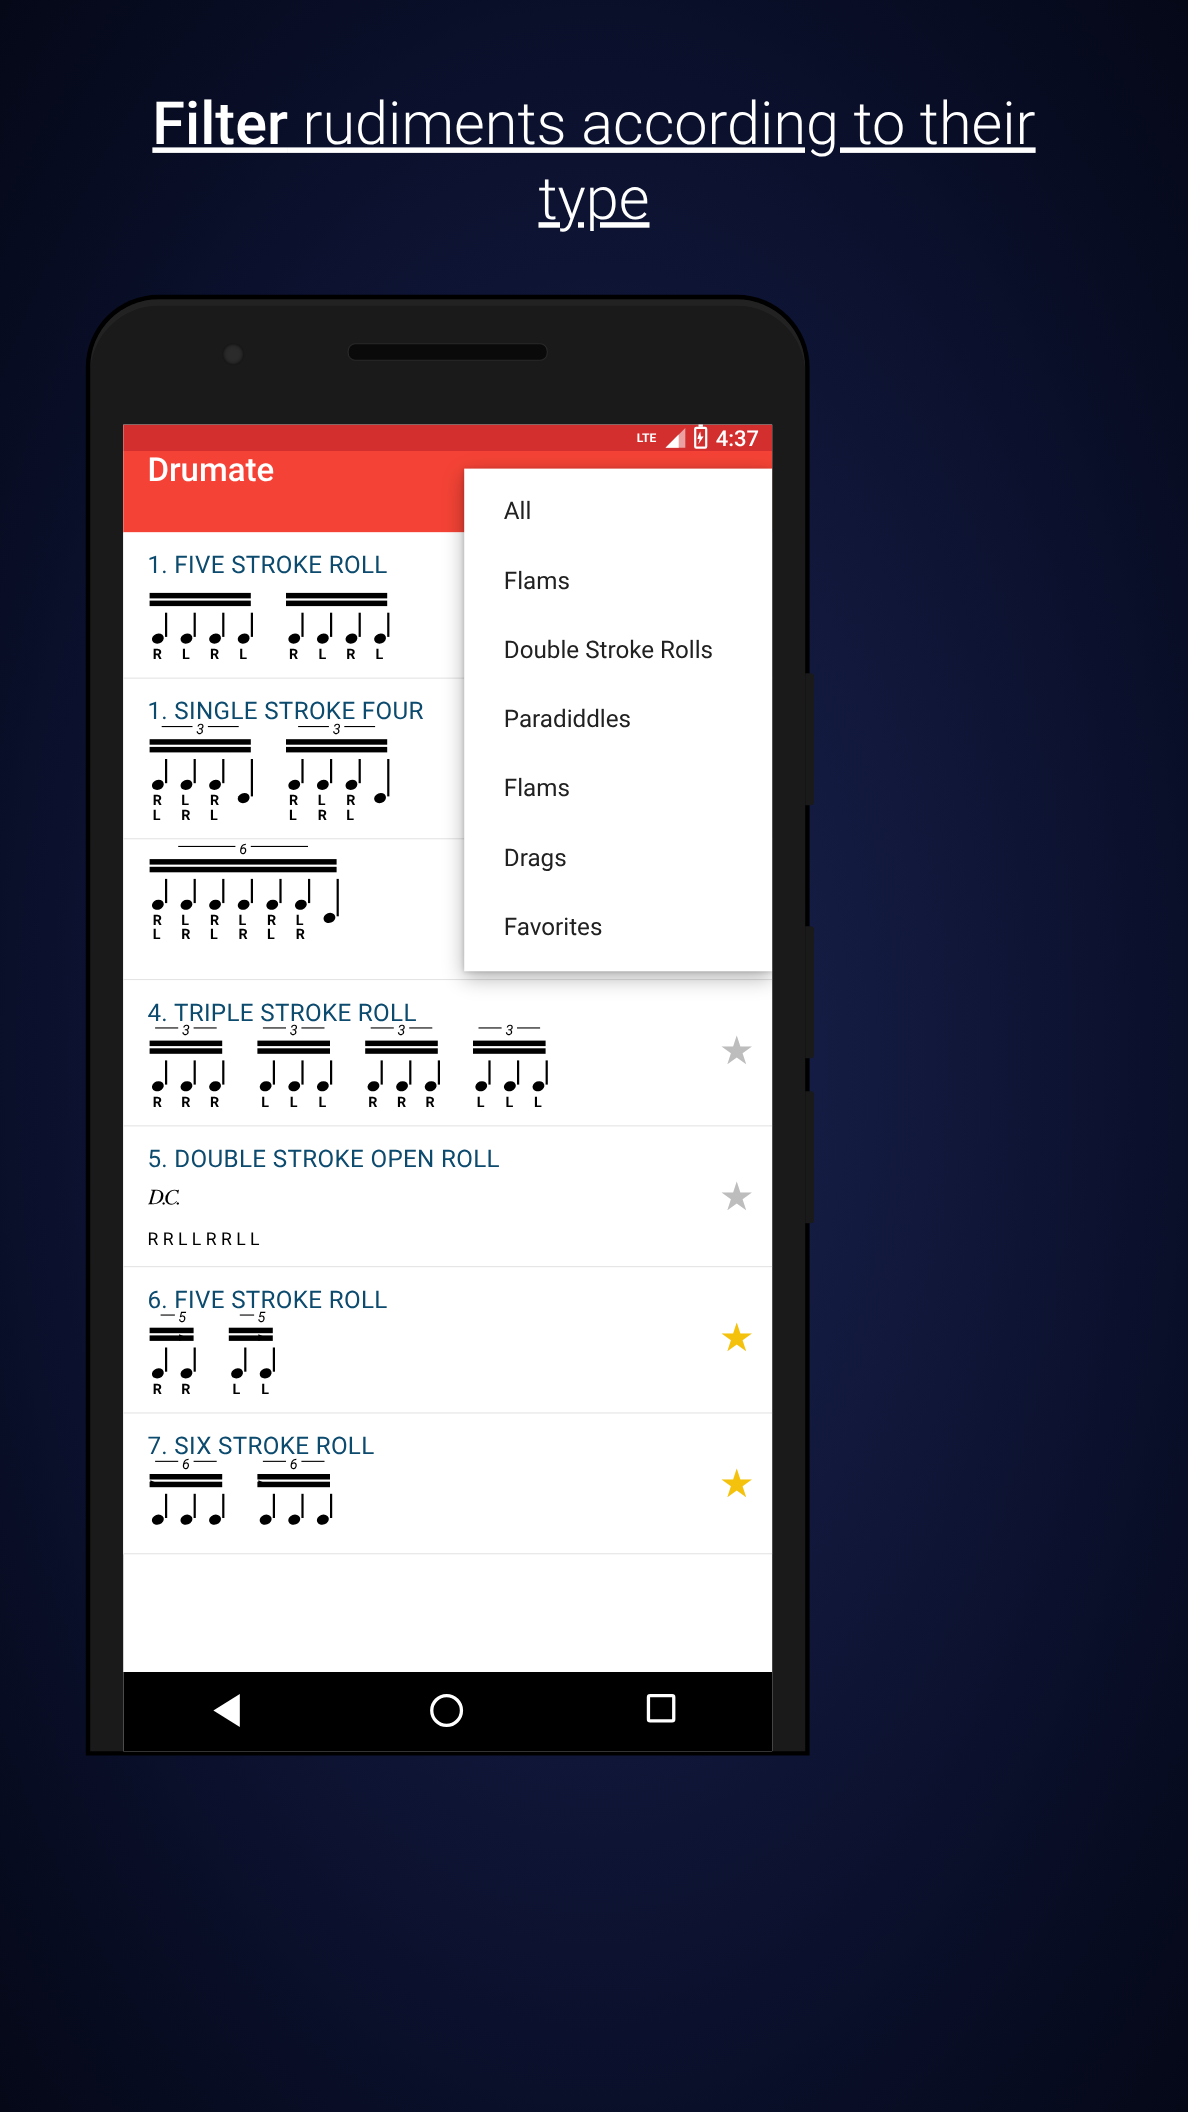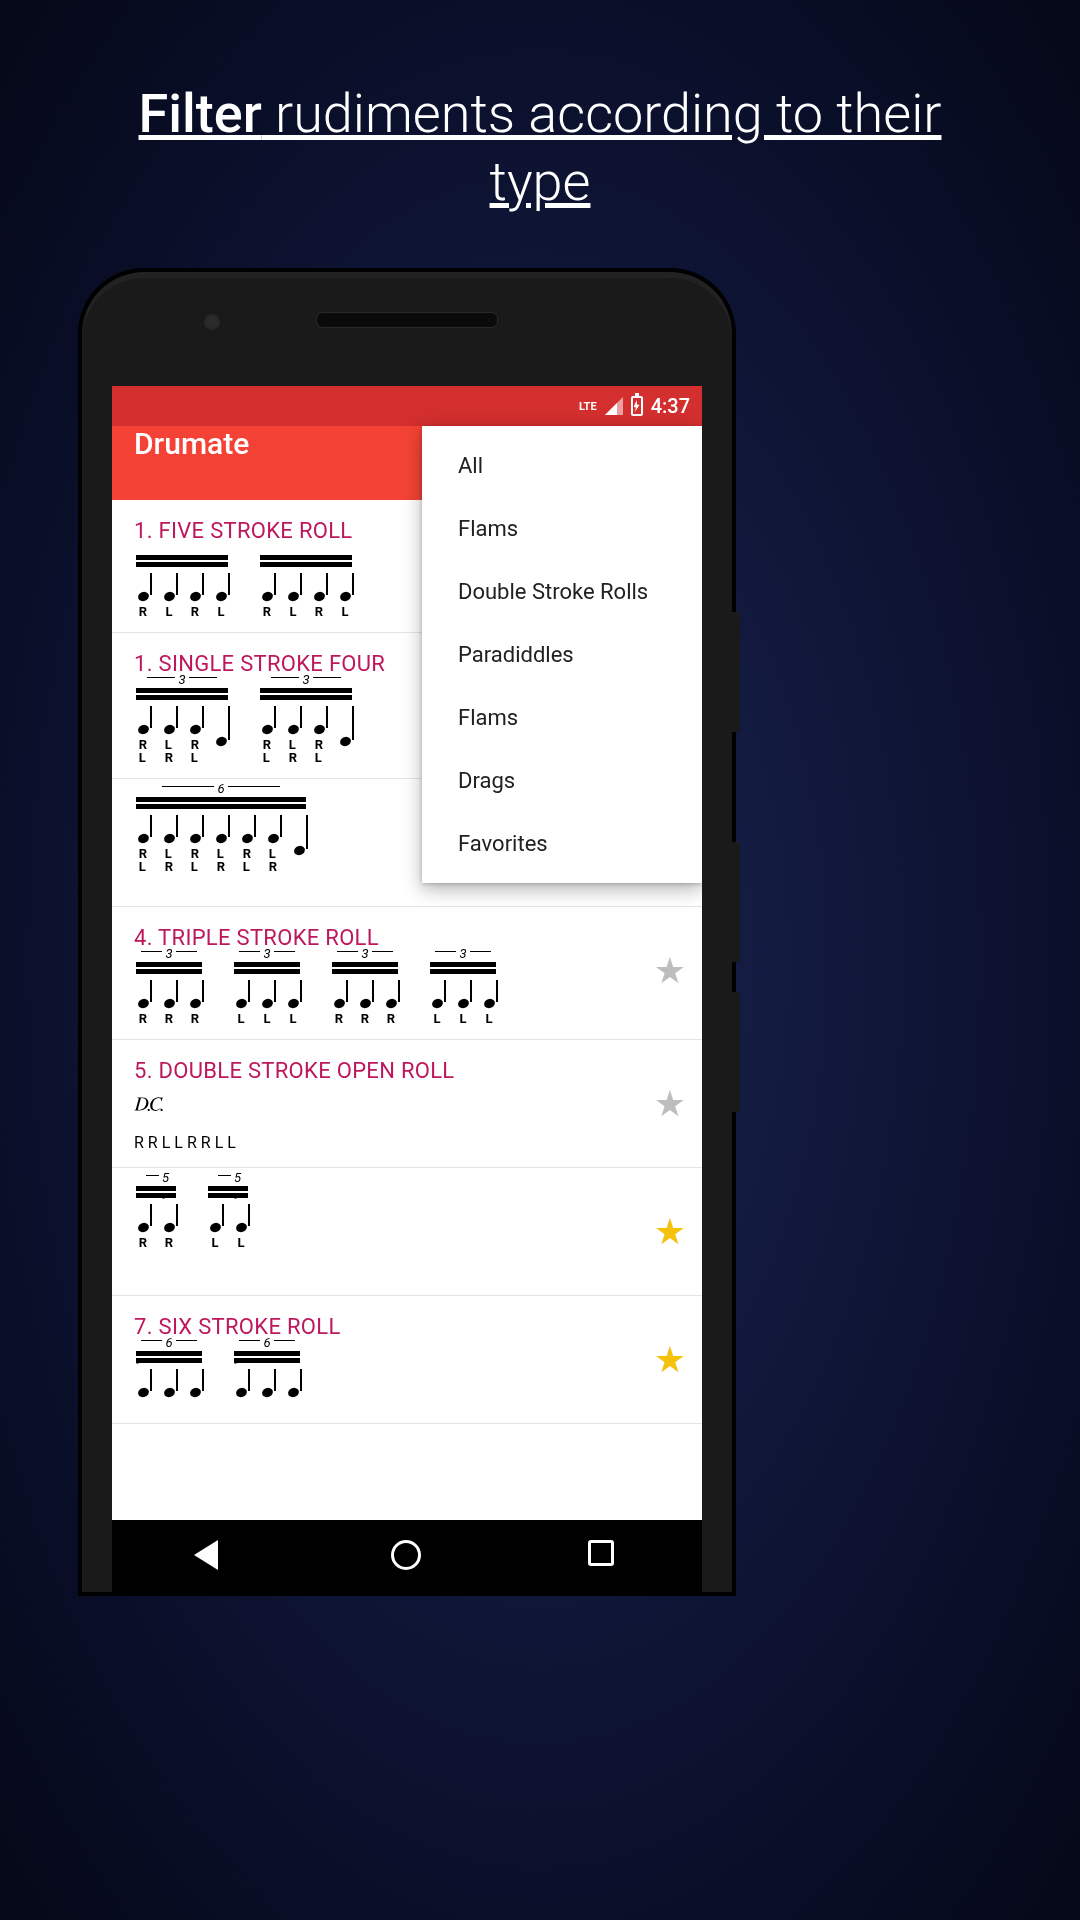--- a/index.html
+++ b/index.html
@@ -72,21 +72,21 @@
   top: 114px;
   left: 30px;
   right: 30px;
   bottom: 0;
   background: #fff;
   overflow: hidden;
 }
 
 
 .status-bar {
-  height: 40px;
+  height: 24px;
   background: #d32f2f;
   display: flex;
   align-items: center;
   justify-content: flex-end;
   padding: 0 12px;
   gap: 8px;
   color: #fff;
   font-size: 20px;
   font-weight: 500;
   text-align: center;
@@ -144,21 +144,21 @@
 .list {
   background: #fff;
 }
 .row {
   border-bottom: 1px solid #e4e4e4;
   padding: 18px 22px 14px;
   position: relative;
   min-height: 128px;
 }
 .row-title {
-  color: #be185d;
+  color: #0c4a6e;
   font-size: 22px;
   font-weight: 400;
   letter-spacing: 0.3px;
   margin-bottom: 12px;
 }
 .star {
   position: absolute;
   right: 16px;
   top: 46px;
   font-size: 36px;
@@ -550,20 +550,21 @@
         </div>
         <div class="row">
           <div class="row-title">5. DOUBLE STROKE OPEN ROLL</div>
           <div class="star">★</div>
           <div>
             <div class="roll-glyph">𝄊</div>
             <div class="roll-letters">RRLLRRLL</div>
           </div>
         </div>
         <div class="row">
+          <div class="row-title">6. FIVE STROKE ROLL</div>
           <div class="star fav">★</div>
           <div class="notation">
             <div class="group">
               <div class="beam"></div>
               <div class="tuplet arc">5</div>
               <div class="notes">
                 <div class="note">
                   <div class="stem"></div>
                   <div class="head"></div>
                   <div class="letter">R</div>

